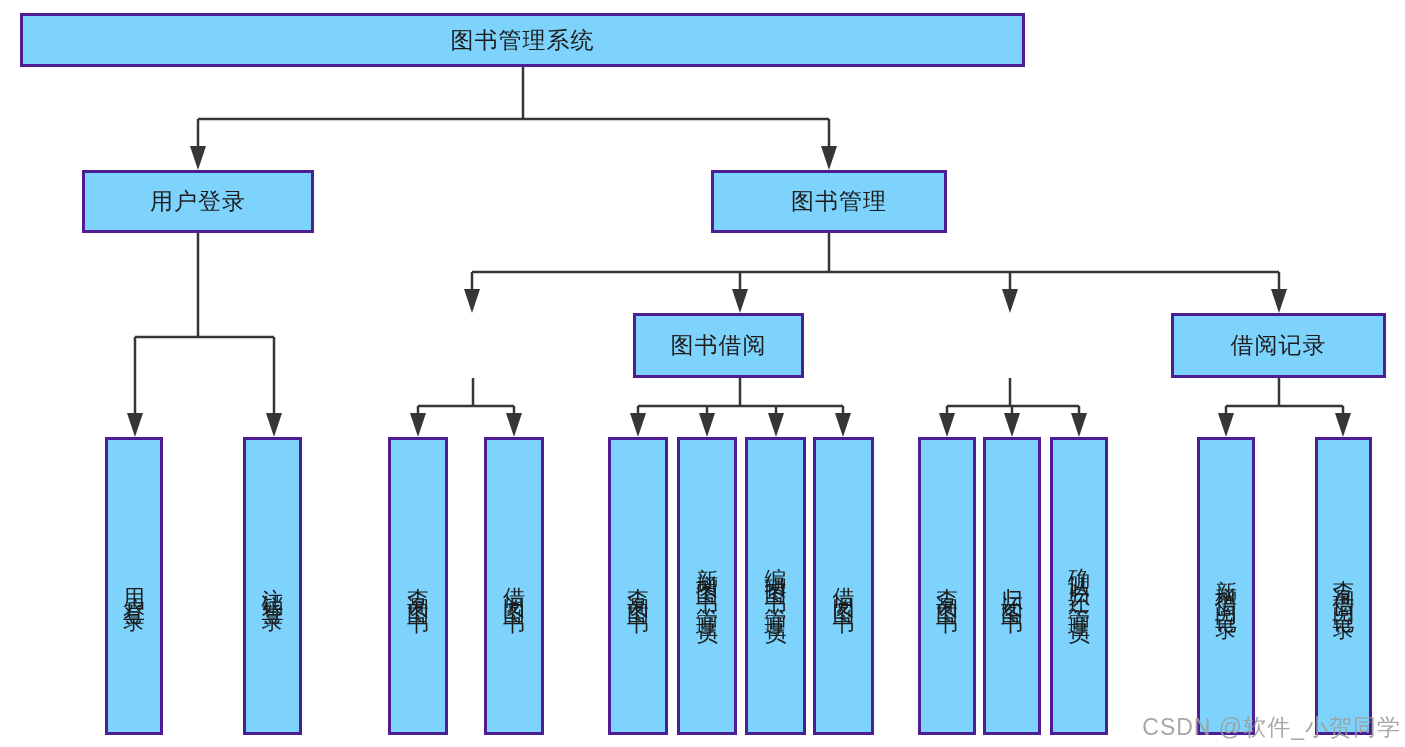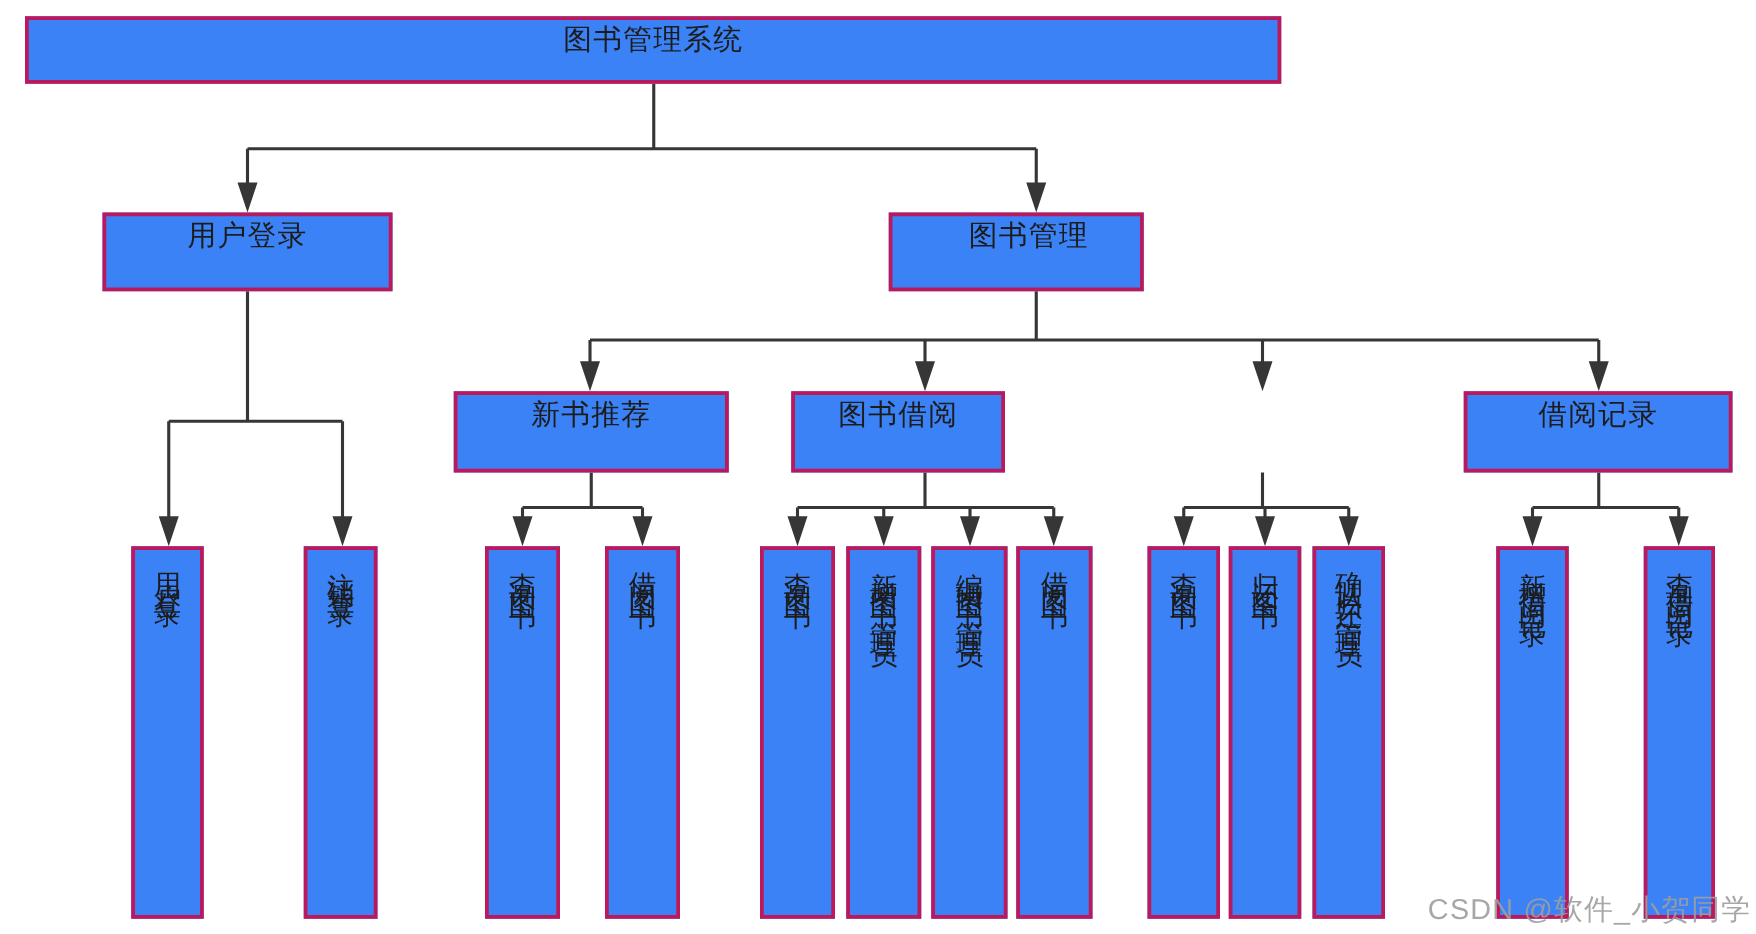--- a/index.html
+++ b/index.html
@@ -12,25 +12,25 @@
     overflow: hidden;
   }
   .connectors {
     position: absolute;
     left: 0; top: 0;
     width: 1405px; height: 747px;
     pointer-events: none;
   }
   .box {
     position: absolute;
-    background: #3b82f6;
-    border: 3px solid #be185d;
+    background: #7dd3fc;
+    border: 3px solid #4c1d95;
     box-sizing: border-box;
     display: flex;
-    align-items: flex-start;
+    align-items: center;
     justify-content: center;
     color: #1c1c1c;
   }
   .hbox { font-size: 23px; letter-spacing: 1px; }
   .leaf { top: 437px; height: 298px; }
   .vtext {
     writing-mode: vertical-rl;
     text-orientation: mixed;
     font-size: 22px;
     letter-spacing: 8px;
@@ -119,27 +119,24 @@
     </g>
   </svg>
 
   <div class="box hbox" style="left:20px; top:13px; width:1005px; height:54px;">
     <span>图书管理系统</span>
   </div>
 
   <div class="box hbox" style="left:82px; top:170px; width:232px; height:63px;">
     <span>用户登录</span>
   </div>
-  <div class="box hbox" style="left:711px; top:170px; width:204px; height:63px;padding-left:20px;">
+  <div class="box hbox" style="left:711px; top:170px; width:236px; height:63px;padding-left:20px;">
     <span>图书管理</span>
   </div>
 
-  <div class="box hbox" style="left:363px; top:313px; width:220px; height:65px;">
-    <span>新书推荐</span>
-  </div>
   <div class="box hbox" style="left:633px; top:313px; width:171px; height:65px;">
     <span>图书借阅</span>
   </div>
   <div class="box hbox" style="left:1171px; top:313px; width:215px; height:65px;">
     <span>借阅记录</span>
   </div>
 
   <div class="box leaf" style="left:105px; width:58px;">
     <span class="vtext">用户登录</span>
   </div>

